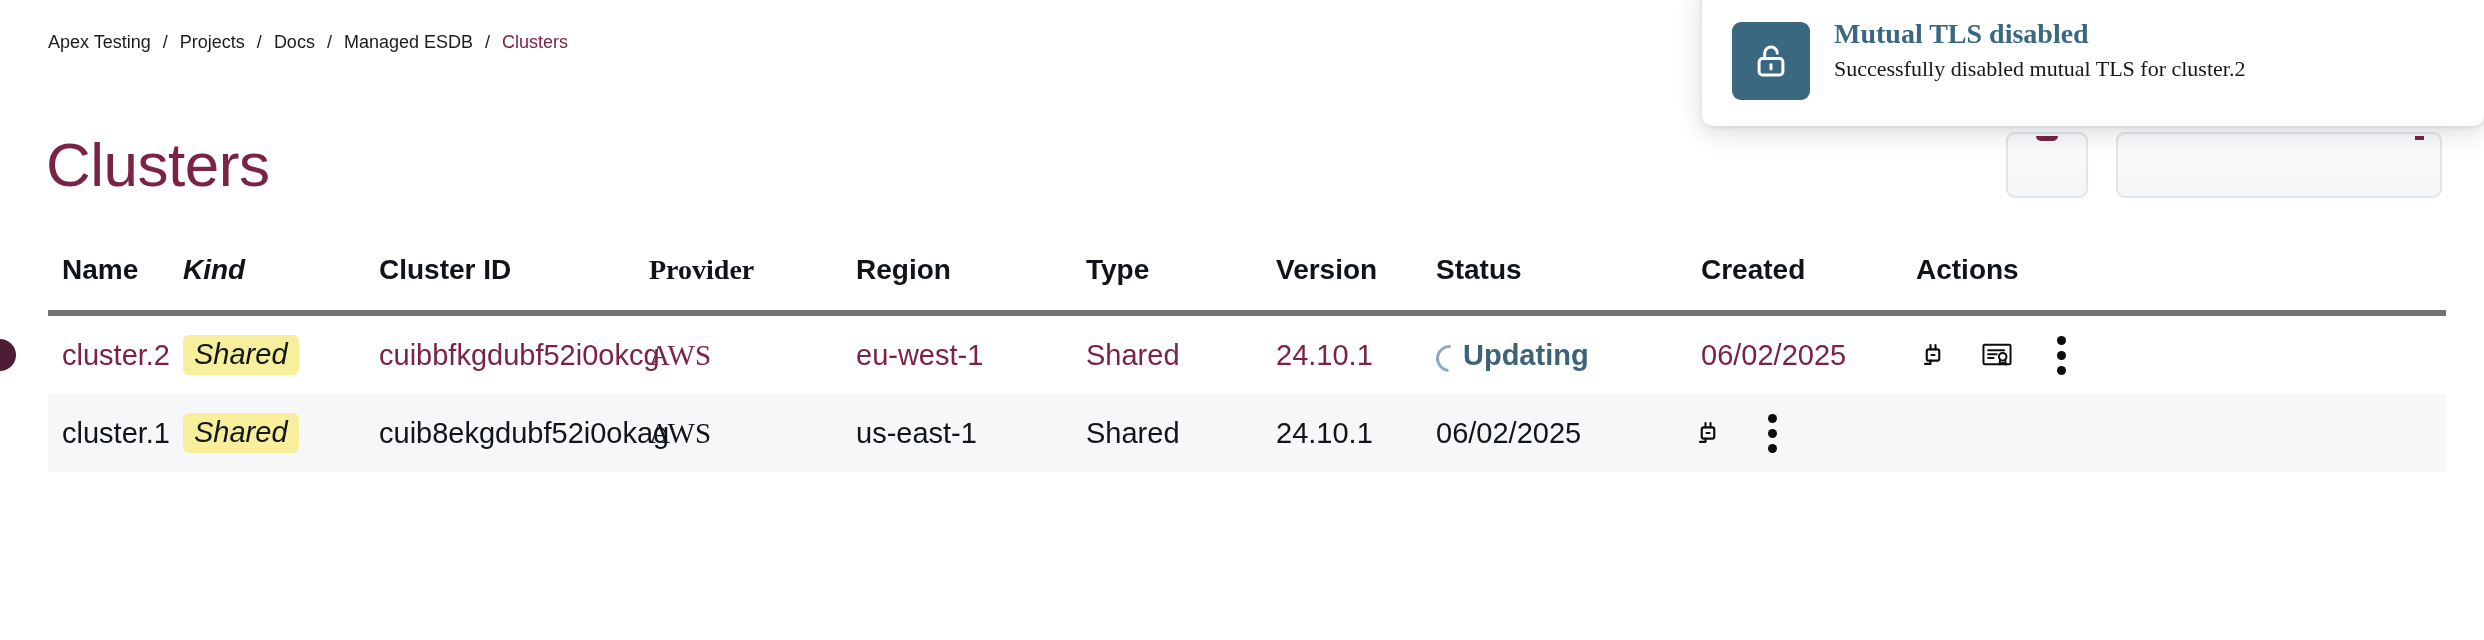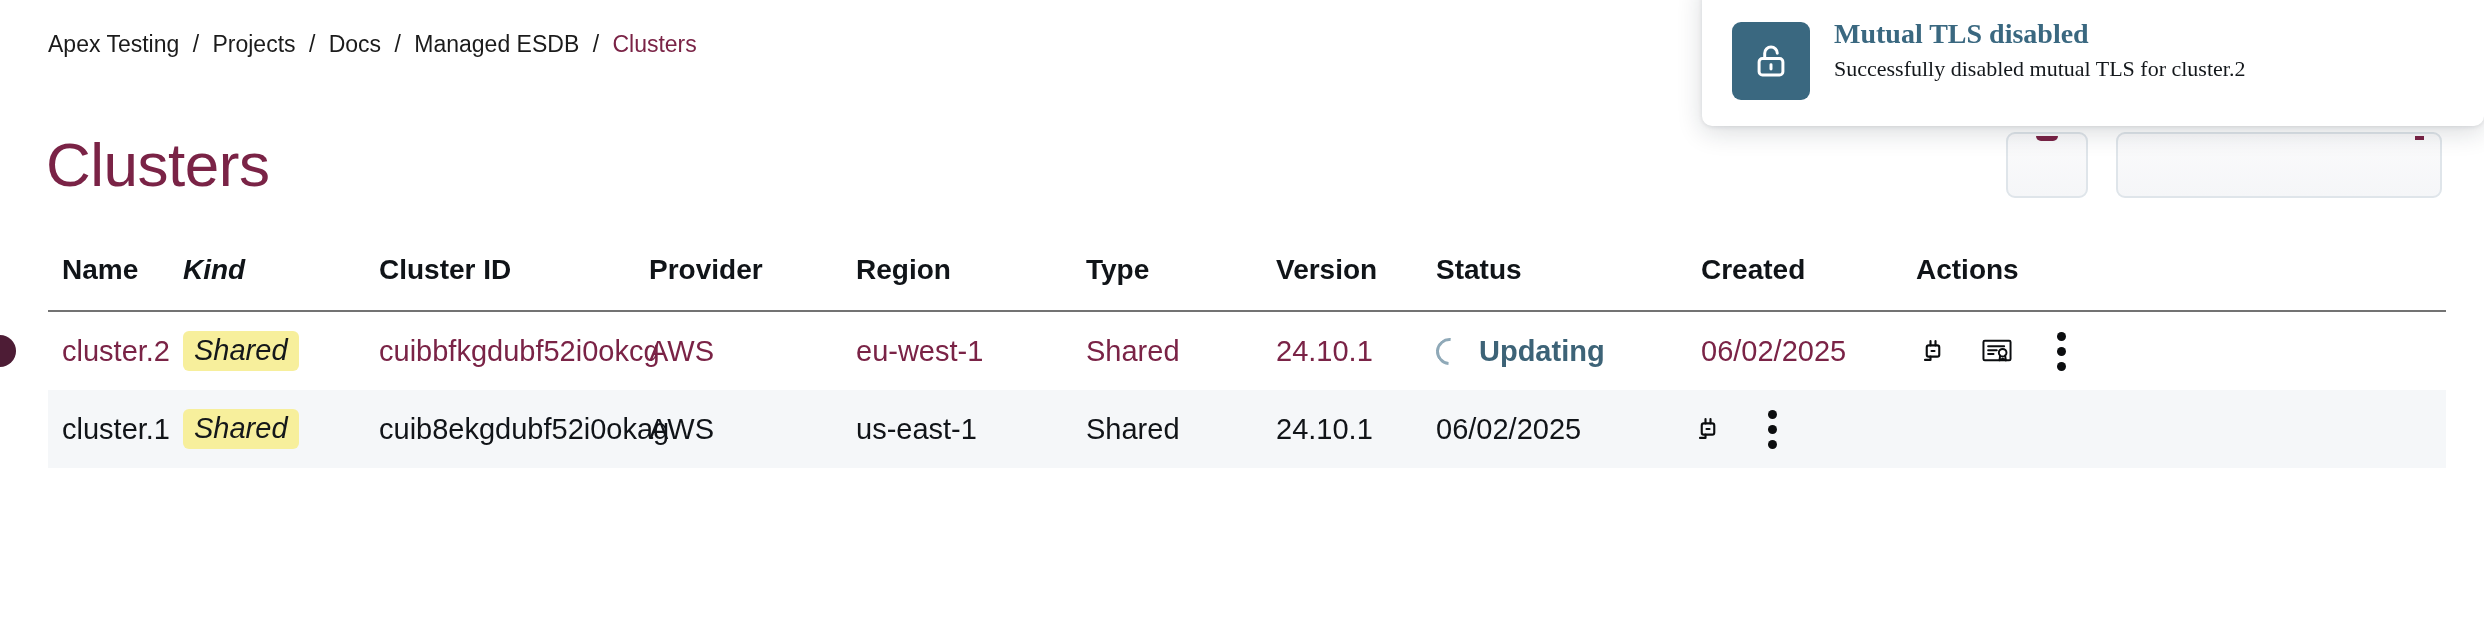--- a/index.html
+++ b/index.html
@@ -14,21 +14,21 @@
     overflow: hidden;
     font-family: "Liberation Sans", sans-serif;
     -webkit-font-smoothing: antialiased;
   }
 
   
   .breadcrumb {
     position: absolute;
     left: 48px;
     top: 33px;
-    font-size: 23px;
+    font-size: 18px;
     color: #1b1b1b;
     white-space: nowrap;
     line-height: 1;
   }
   .breadcrumb .crumb { color: #1b1b1b; }
   .breadcrumb .sep { color: #1b1b1b; padding: 0 7px; }
   .breadcrumb .crumb.current { color: #7a2346; }
 
   
   .page-title {
@@ -98,21 +98,21 @@
     align-items: center;
     position: relative;
     height: 78px;
     font-size: 29px;
   }
   .row.header {
     height: 62px;
     font-weight: bold;
     font-size: 28px;
     color: #101418;
-    border-bottom: 2px solid #737373;
+    border-bottom: 6px solid #737373;
     align-items: flex-start;
   }
   .row.header .cell { padding-top: 6px; }
   .row.active { background: #ffffff; color: #7a2346; }
   .row.zebra  { background: #f5f7f9; color: #111418; }
 
   .row .marker {
     position: absolute;
     left: -48px;
     top: 50%;
@@ -120,42 +120,41 @@
     width: 16px;
     height: 32px;
     background: #4d1c35;
     border-radius: 0 18px 18px 0;
   }
 
   .cell { flex: 0 0 auto; box-sizing: border-box; }
   .c-name    { width: 135px; padding-left: 14px; }
   .c-kind    { width: 196px; font-style: italic; }
   .c-id      { width: 270px; }
-  .c-provider{ width: 207px; }
+  .c-provider{ width: 207px; font-family: Liberation Serif, serif; }
   .c-region  { width: 230px; }
   .c-type    { width: 190px; }
   .c-version { width: 160px; }
   .c-status  { width: 265px; }
   .c-created { width: 215px; }
   .c-actions { width: 200px; }
 
   .badge-shared {
     display: inline-block;
     background: #f7ef9c;
     color: #14171a;
     padding: 4px 11px 6px 11px;
     border-radius: 6px;
     font-size: 29px;
     line-height: 1.05;
   }
 
   .status-wrap {
     display: flex;
-    align-items: center;
-    gap: 16px;
+    align-items: flex-end;
     color: #3d6377;
     font-weight: bold;
   }
   .spinner {
     width: 27px;
     height: 27px;
     border-radius: 50%;
     border: 3px solid transparent;
     border-top-color: #8fa9b8;
     border-left-color: #8fa9b8;

